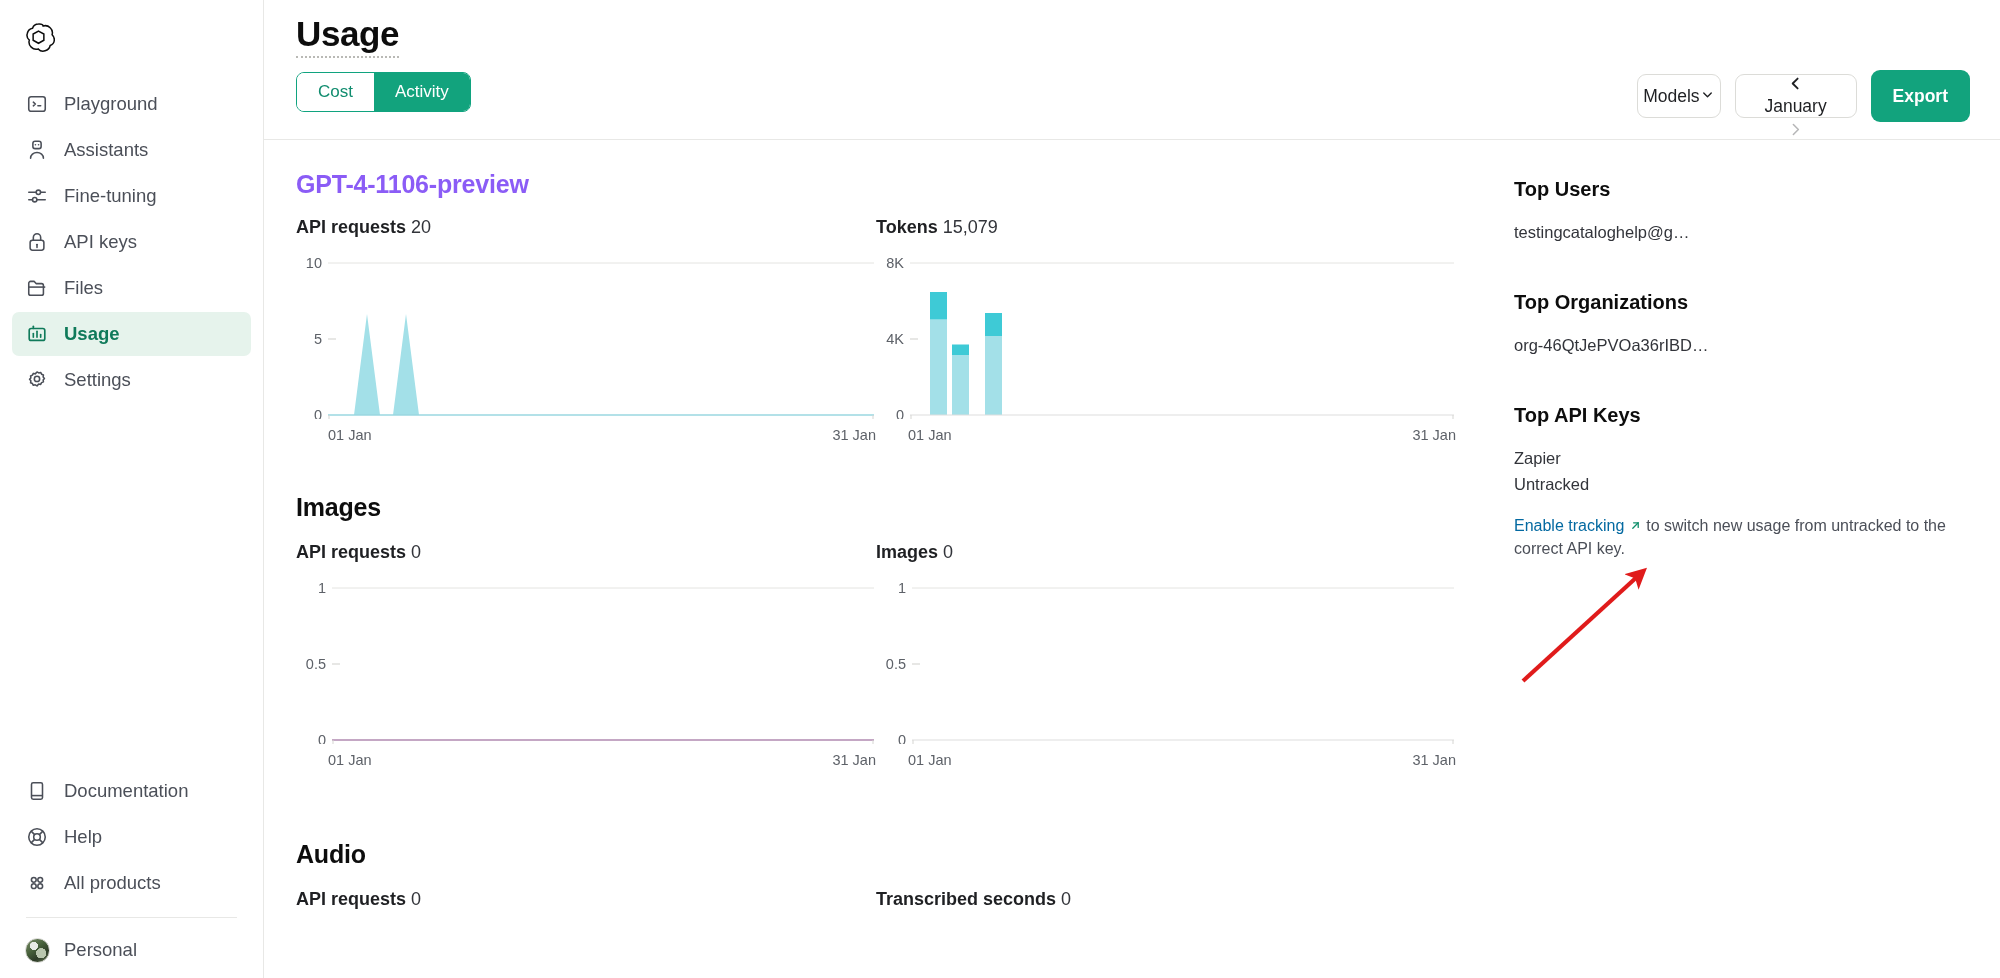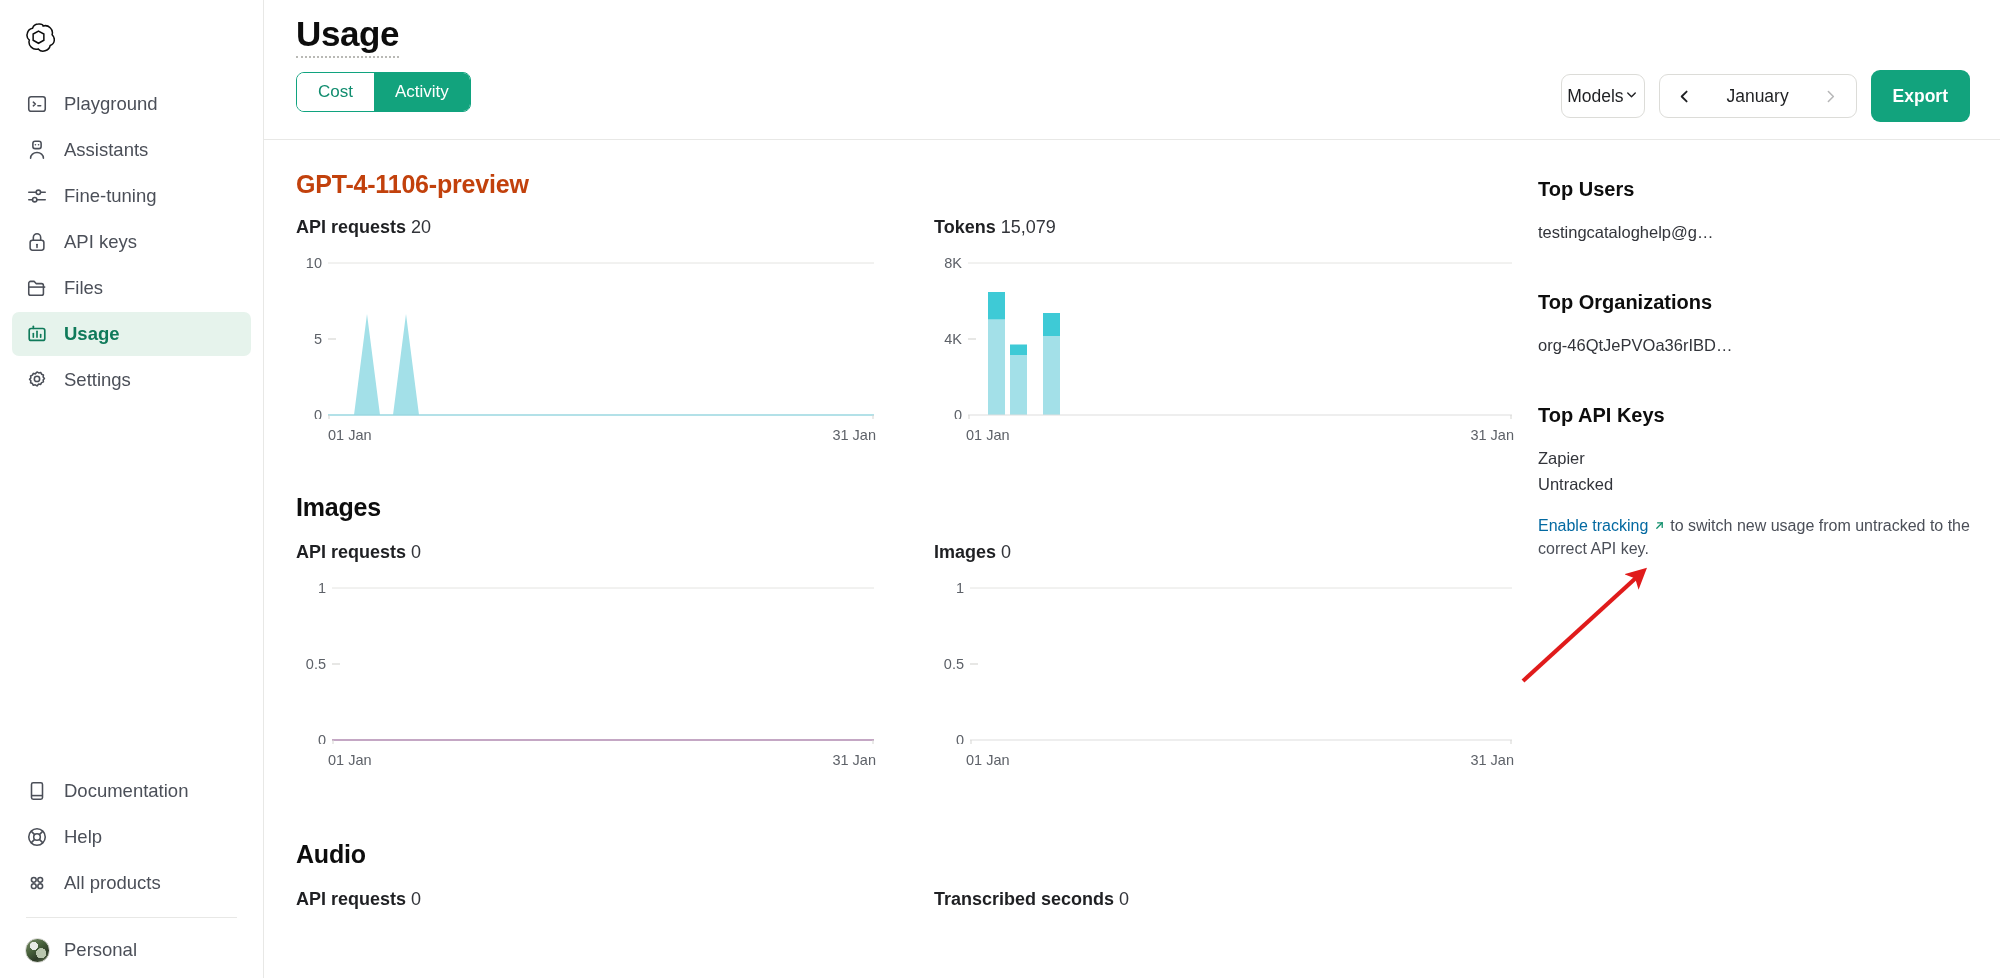--- a/index.html
+++ b/index.html
@@ -71,42 +71,42 @@
   .topbar-right {
     position: absolute; right: 30px; top: 70px;
     display: flex; align-items: center; gap: 14px;
   }
   .pill {
     height: 44px; border: 1px solid #dcdcd8; border-radius: 9px;
     background: #fff; display: flex; align-items: center;
     font-size: 17.5px; color: #1f2023; cursor: pointer;
   }
   #models-btn { padding: 0 5px; }
-  #month-nav { padding: 0 8px; gap: 4px; }
+  #month-nav { padding: 0 8px; gap: 4px; flex-direction: column; }
   .nav-arrow {
     width: 34px; height: 34px; display: flex; align-items: center;
     justify-content: center; cursor: pointer; border-radius: 6px;
   }
   .nav-arrow.dim { opacity: 0.32; }
   .month-label { min-width: 104px; text-align: center; font-size: 17.5px; }
   #export-btn {
     height: 52px; background: #12a37d; color: #fff; border: none;
     border-radius: 9px; padding: 0 22px; font-size: 17.5px; font-weight: bold;
     cursor: pointer; font-family: inherit;
   }
 
   
   .content { display: flex; height: 838px; }
   .charts-col { flex: 1 1 auto; padding: 30px 0 0 32px; position: relative; }
   .side-col { width: 510px; flex: 0 0 510px; padding: 38px 28px 0 24px; }
 
-  .model-heading { font-size: 25px; font-weight: bold; color: #c2410c; letter-spacing: -0.2px; }
+  .model-heading { font-size: 25px; font-weight: bold; color: #8b5cf6; letter-spacing: -0.2px; }
   .section-heading { font-size: 25px; font-weight: bold; color: #0d0d0d; letter-spacing: -0.2px; }
 
-  .chart-row { display: flex; gap: 58px; }
+  .chart-row { display: flex; }
   .chart-block { width: 580px; }
   .chart-title { font-size: 18px; font-weight: bold; color: #1f2023; margin-bottom: 6px; }
   .chart-title .val { font-weight: normal; color: #32343a; }
   .chart-canvas { position: relative; height: 180px; }
   .chart-canvas svg { display: block; }
   .xlabels {
     display: flex; justify-content: space-between;
     font-size: 14.5px; color: #5d6168; padding-left: 32px; margin-top: 3px;
   }
 

